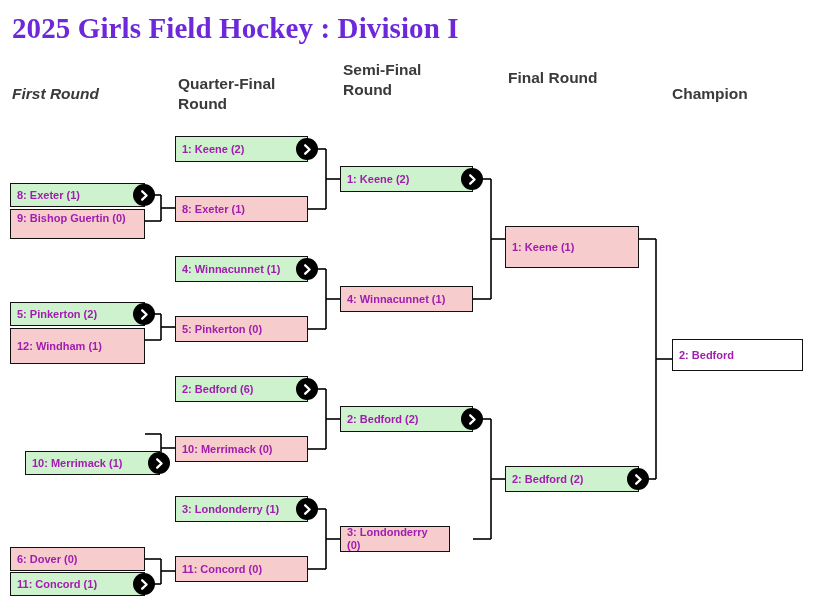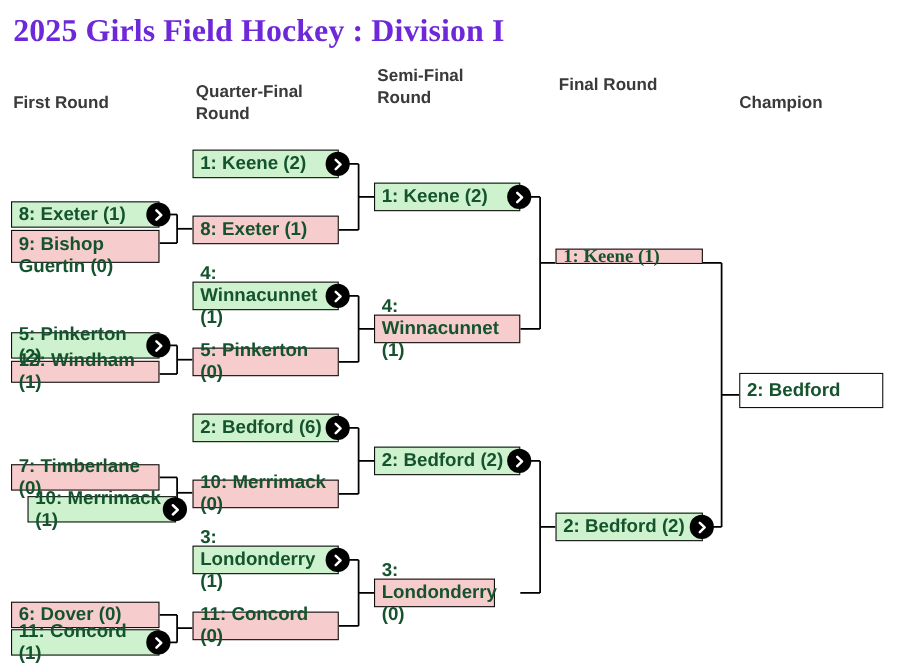--- a/index.html
+++ b/index.html
@@ -47,23 +47,23 @@
   }
   #lines line { stroke: #000000; stroke-width: 1.6; }
 
   
   .team-box {
     position: absolute;
     border: 1.6px solid #111111;
     display: flex;
     align-items: center;
     padding: 1px 6px;
-    font-size: 17px;
+    font-size: 11px;
     font-weight: bold;
-    color: #14532d;
+    color: #a21caf;
     line-height: 1.16;
     overflow: visible;
     background: #ffffff;
   }
   .team-box .label {
     position: relative;
     z-index: 1;
     white-space: normal;
   }
   .team-box.win  { background: #cdf2cd; }
@@ -87,21 +87,21 @@
   }
   .advance-badge svg { display: block; }
 </style>
 </head>
 <body>
 
 <div id="bracket-root">
 
   <div class="page-title">2025 Girls Field Hockey : Division I</div>
 
-  <div class="round-header" style="left:12px;  top:84px;  width:150px;">First Round</div>
+  <div class="round-header" style="left:12px;  top:84px;  width:150px;font-style:italic;">First Round</div>
   <div class="round-header" style="left:178px; top:74px;  width:140px;">Quarter-Final Round</div>
   <div class="round-header" style="left:343px; top:60px;  width:130px;">Semi-Final Round</div>
   <div class="round-header" style="left:508px; top:68px;  width:150px;">Final Round</div>
   <div class="round-header" style="left:672px; top:84px;  width:150px;">Champion</div>
 
   <svg id="lines" viewBox="0 0 820 609" width="820" height="609">
 
     <line x1="145" y1="195" x2="161" y2="195"></line>
     <line x1="145" y1="221" x2="161" y2="221"></line>
     <line x1="161" y1="195" x2="161" y2="221"></line>
@@ -171,27 +171,24 @@
   </div>
 
   <div class="team-box win" style="left:10px; top:302px; width:135px; height:24px;">
     <span class="label">5: Pinkerton (2)</span>
     <span class="advance-badge">
       <svg width="13" height="13" viewBox="0 0 13 13">
           <path d="M4.2 2.3 L8.6 6.5 L4.2 10.7" stroke="#ffffff" stroke-width="2.3" fill="none" stroke-linecap="round" stroke-linejoin="round"></path>
         </svg>
     </span>
   </div>
-  <div class="team-box loss" style="left:10px; top:328px; width:135px; height:20px;">
+  <div class="team-box loss" style="left:10px; top:328px; width:135px; height:36px;">
     <span class="label">12: Windham (1)</span>
   </div>
 
-  <div class="team-box loss" style="left:10px; top:422px; width:135px; height:24px;">
-    <span class="label">7: Timberlane (0)</span>
-  </div>
   <div class="team-box win" style="left:25px; top:451px; width:135px; height:24px;">
     <span class="label">10: Merrimack (1)</span>
     <span class="advance-badge">
       <svg width="13" height="13" viewBox="0 0 13 13">
           <path d="M4.2 2.3 L8.6 6.5 L4.2 10.7" stroke="#ffffff" stroke-width="2.3" fill="none" stroke-linecap="round" stroke-linejoin="round"></path>
         </svg>
     </span>
   </div>
 
   <div class="team-box loss" style="left:10px; top:547px; width:135px; height:24px;">
@@ -271,21 +268,21 @@
     <span class="advance-badge">
       <svg width="13" height="13" viewBox="0 0 13 13">
           <path d="M4.2 2.3 L8.6 6.5 L4.2 10.7" stroke="#ffffff" stroke-width="2.3" fill="none" stroke-linecap="round" stroke-linejoin="round"></path>
         </svg>
     </span>
   </div>
   <div class="team-box loss" style="left:340px; top:526px; width:110px; height:26px;">
     <span class="label">3: Londonderry (0)</span>
   </div>
 
-  <div class="team-box loss" style="left:505px; top:226px; width:134px; height:14px;font-family:Liberation Serif, serif;">
+  <div class="team-box loss" style="left:505px; top:226px; width:134px; height:42px;">
     <span class="label">1: Keene (1)</span>
   </div>
   <div class="team-box win" style="left:505px; top:466px; width:134px; height:26px;">
     <span class="label">2: Bedford (2)</span>
     <span class="advance-badge">
       <svg width="13" height="13" viewBox="0 0 13 13">
           <path d="M4.2 2.3 L8.6 6.5 L4.2 10.7" stroke="#ffffff" stroke-width="2.3" fill="none" stroke-linecap="round" stroke-linejoin="round"></path>
         </svg>
     </span>
   </div>

